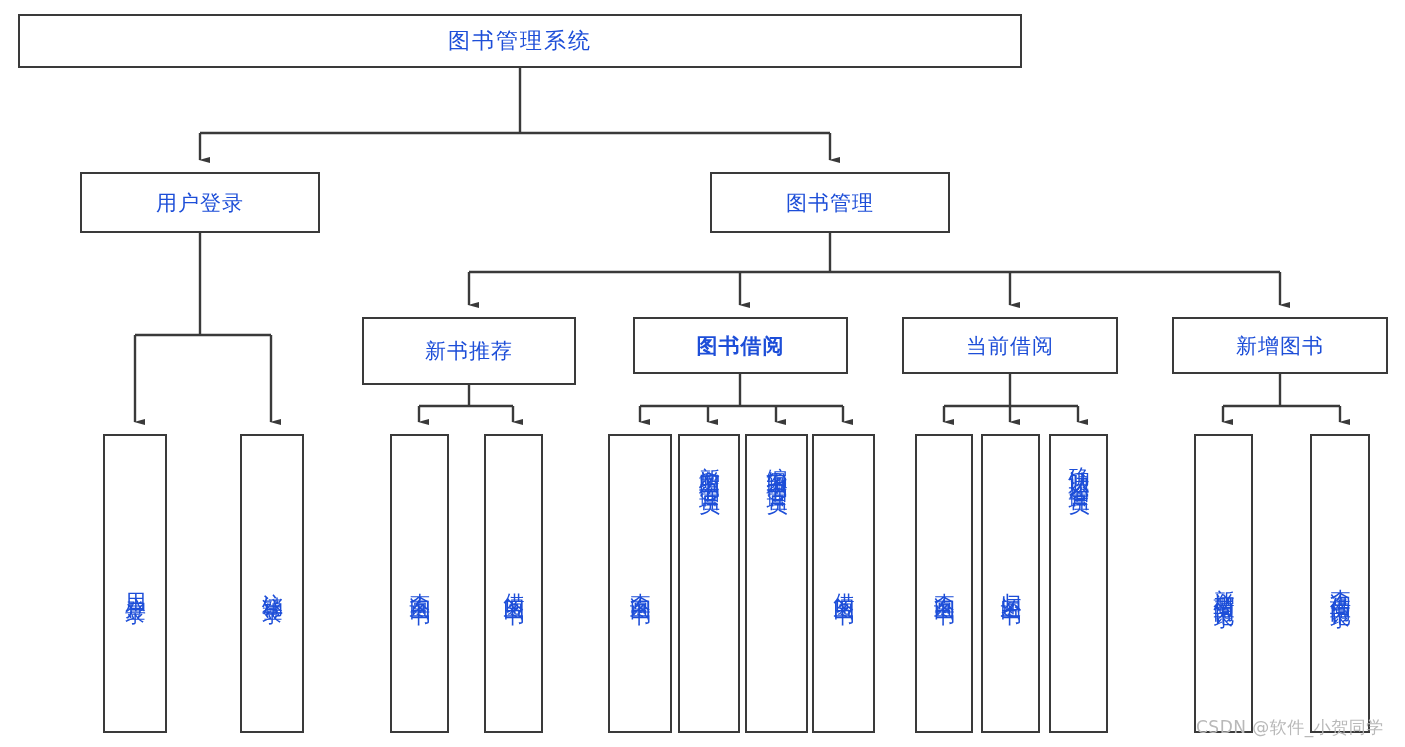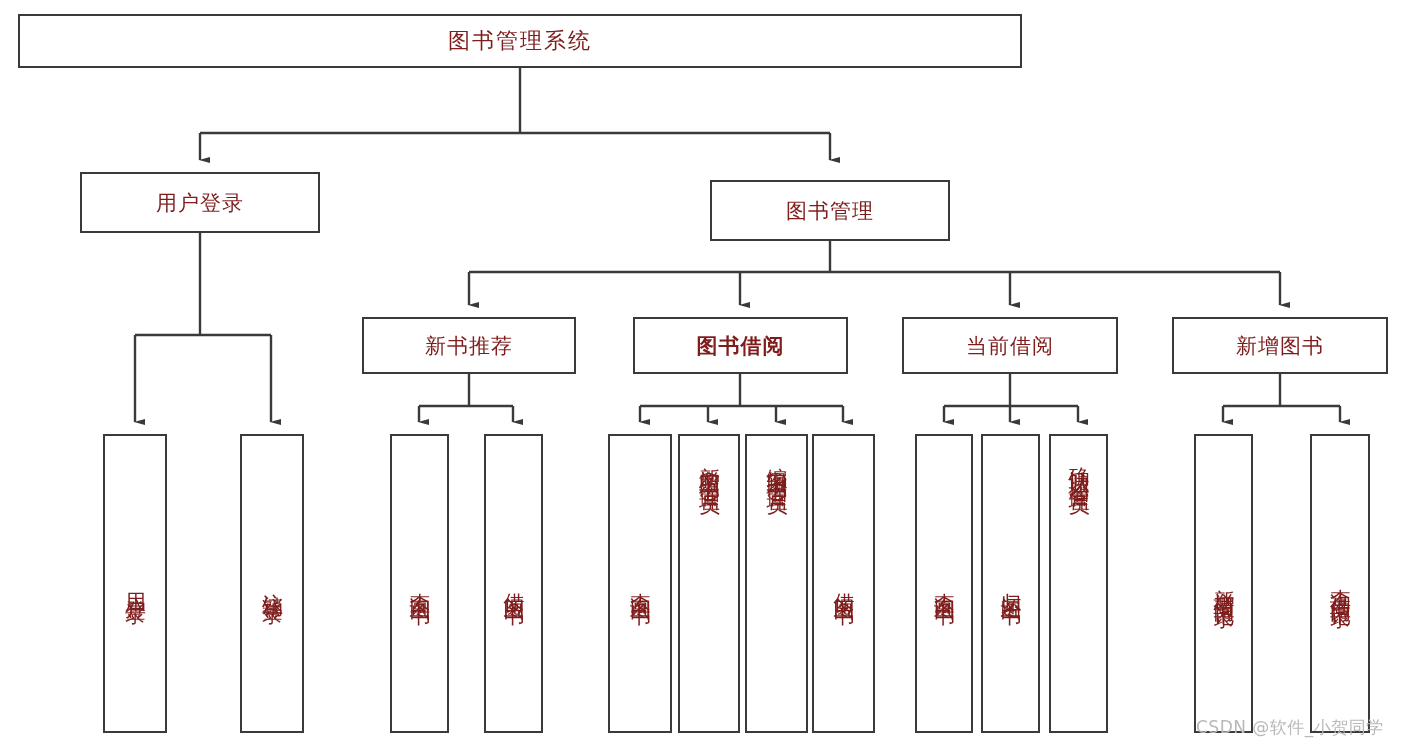--- a/index.html
+++ b/index.html
@@ -2,21 +2,21 @@
 <html><head>
 <meta charset="utf-8">
 <style>
   html,body{margin:0;padding:0;background:#ffffff;}
   body{font-family:"DejaVu Sans","Liberation Sans",sans-serif;}
   #canvas{position:relative;width:1405px;height:747px;background:#ffffff;overflow:hidden;}
   svg.edges{position:absolute;left:0;top:0;width:1405px;height:747px;pointer-events:none;}
 
   .node{position:absolute;box-sizing:border-box;background:#ffffff;
         border:2px solid #3a3a3a;display:flex;align-items:center;justify-content:center;
-        color:#7f1d1d;}
+        color:#1d4ed8;}
   .node.h{font-size:21px;letter-spacing:1px;}
   .node.root{font-size:22px;letter-spacing:2px;}
   .node.v{writing-mode:vertical-rl;text-orientation:upright;
           font-size:21px;letter-spacing:4px;line-height:1;
           justify-content:flex-start;align-items:center;padding-top:14px;}
   .node.v.mid{justify-content:center;padding-top:0;}
   .label{white-space:nowrap;}
   .watermark{position:absolute;color:#b9b9b9;font-size:17px;letter-spacing:0.5px;
              white-space:nowrap;text-align:right;}
 </style>
@@ -75,25 +75,25 @@
     </g>
   </svg>
 
   <div class="node root" style="left:18px;top:14px;width:1004px;height:54px;">
     <span class="label">图书管理系统</span>
   </div>
 
   <div class="node h" style="left:80px;top:172px;width:240px;height:61px;">
     <span class="label">用户登录</span>
   </div>
-  <div class="node h" style="left:710px;top:172px;width:240px;height:61px;margin-top:8px;">
+  <div class="node h" style="left:710px;top:172px;width:240px;height:61px;">
     <span class="label">图书管理</span>
   </div>
 
-  <div class="node h" style="left:362px;top:317px;width:214px;height:57px;justify-content:center;">
+  <div class="node h" style="left:362px;top:317px;width:214px;height:68px;justify-content:center;">
     <span class="label">新书推荐</span>
   </div>
   <div class="node h" style="left:633px;top:317px;width:215px;height:57px;font-weight:bold;">
     <span class="label">图书借阅</span>
   </div>
   <div class="node h" style="left:902px;top:317px;width:216px;height:57px;">
     <span class="label">当前借阅</span>
   </div>
   <div class="node h" style="left:1172px;top:317px;width:216px;height:57px;">
     <span class="label">新增图书</span>

